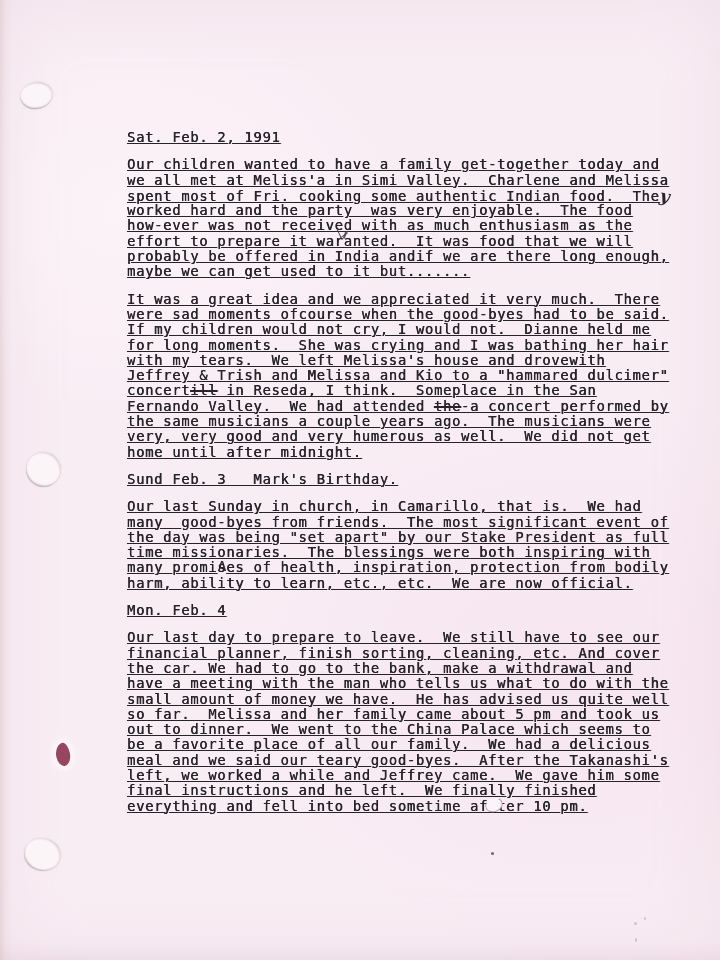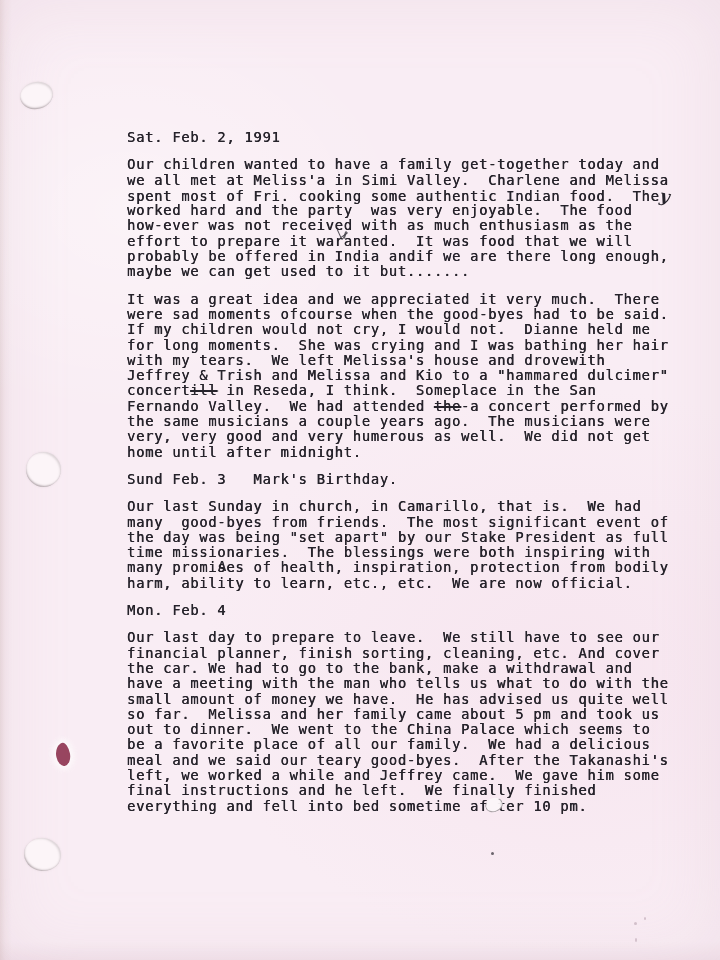--- a/index.html
+++ b/index.html
@@ -32,21 +32,21 @@
     top: 130px;
     width: 575px;
     color: #26232b;
     font-size: 13.8px;
     line-height: 15.3px;
     letter-spacing: 0.72px;
     white-space: pre;
     text-shadow: 0.35px 0 0 currentColor;
   }
   .block { margin: 0 0 12px 0; }
-  .line { height: 15.3px; }
+  .line { height: 15.3px; text-decoration: underline; }
   .strike {
     text-decoration: line-through;
     text-decoration-thickness: 2px;
   }
   .pen {
     font-family: "DejaVu Serif", serif;
     font-style: italic;
     font-size: 17px;
     letter-spacing: 0;
     display: inline-block;

